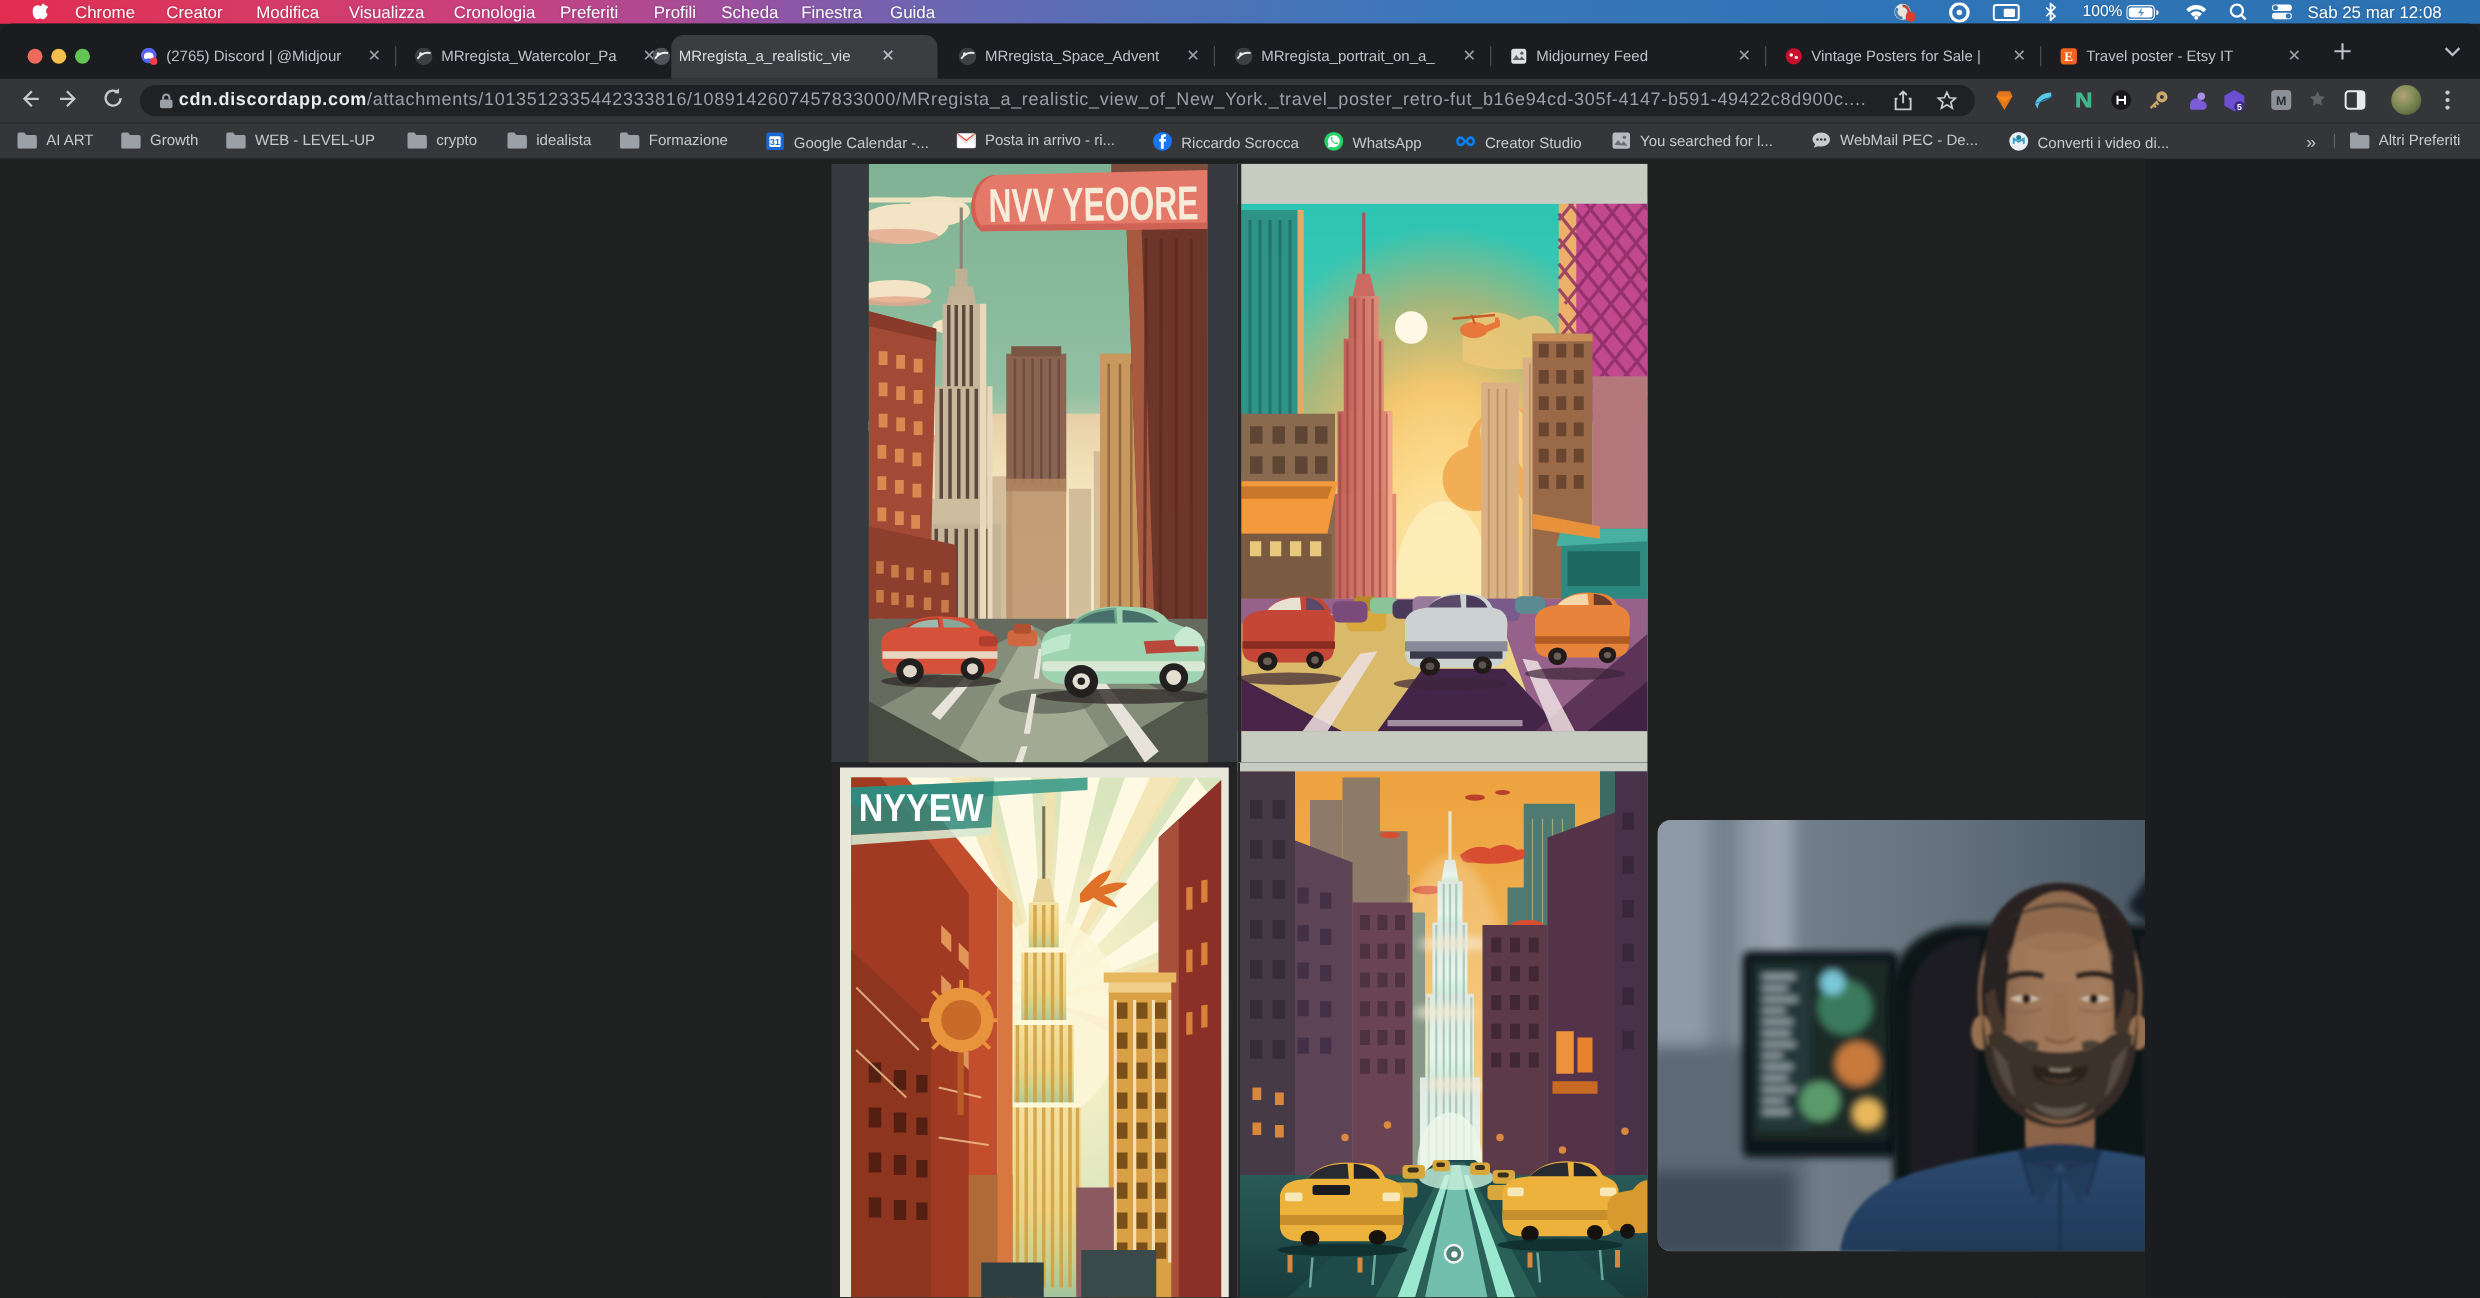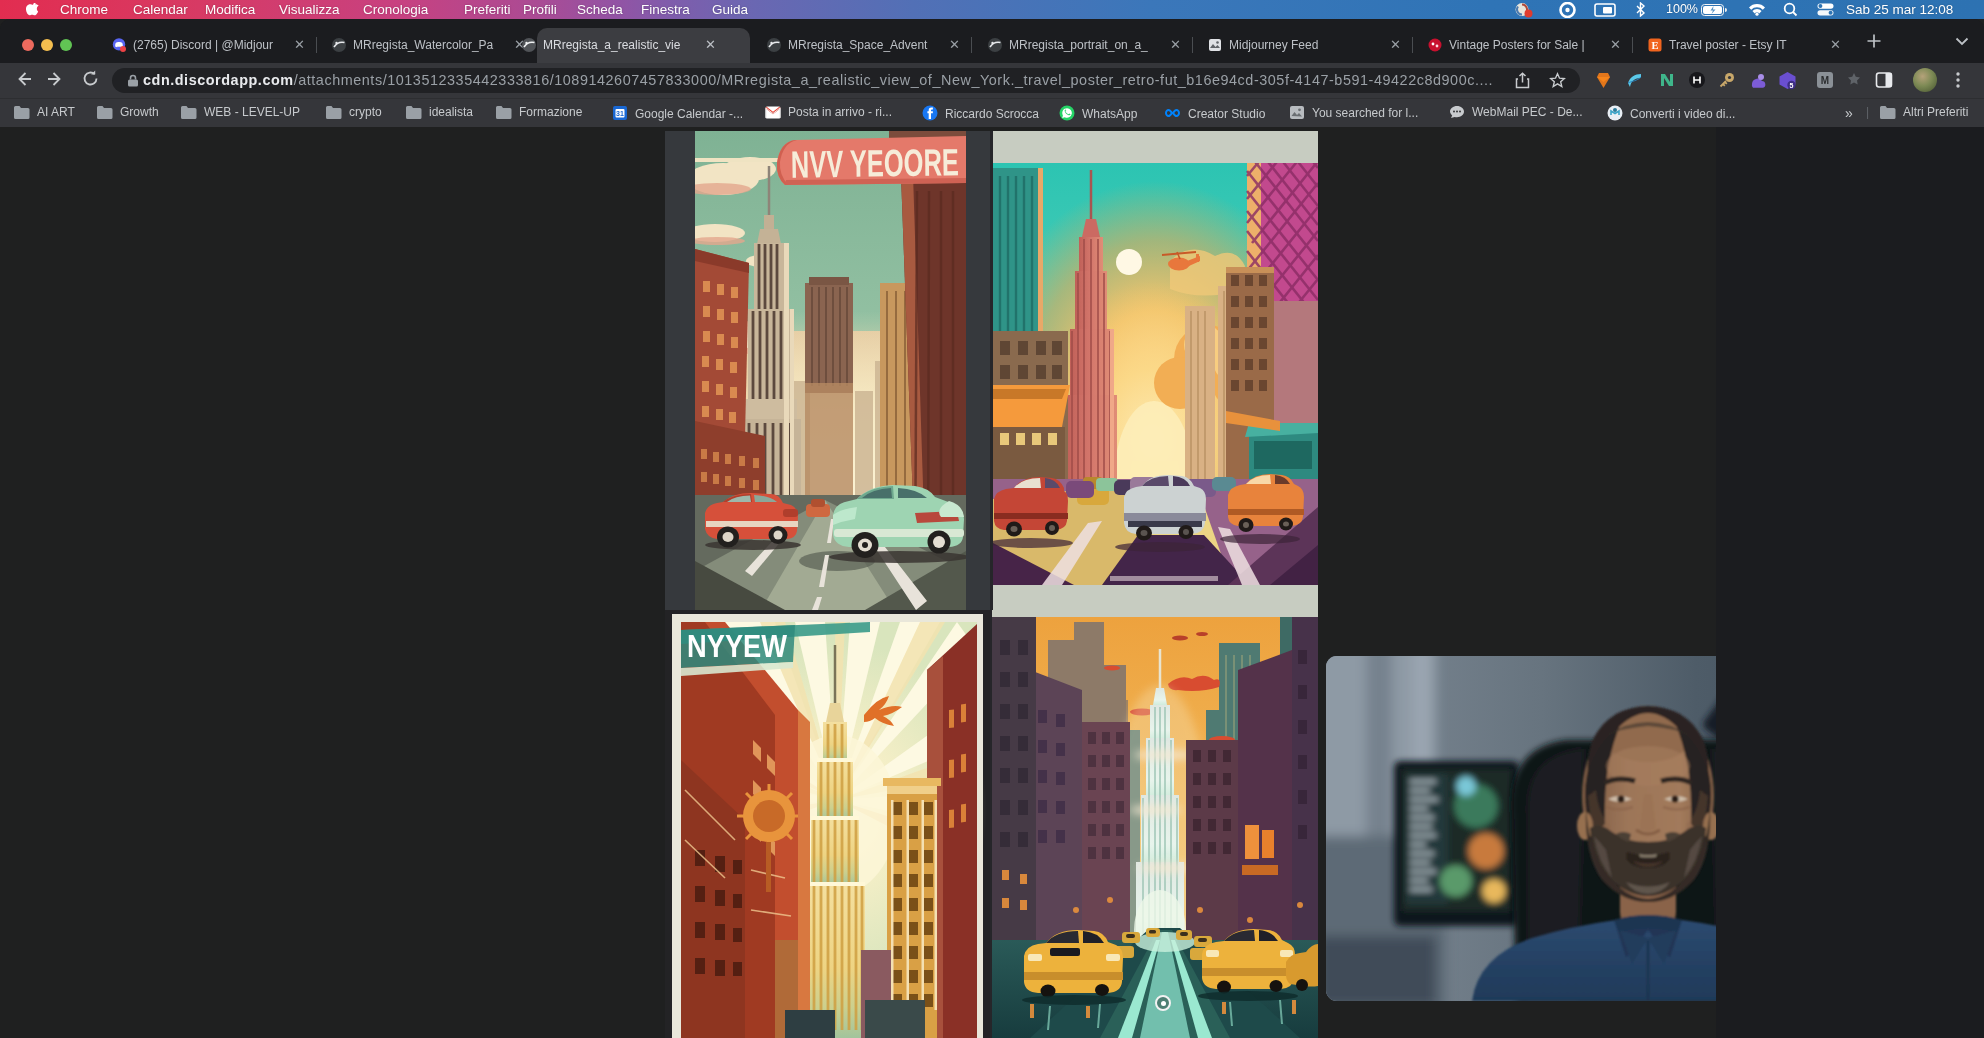--- a/index.html
+++ b/index.html
@@ -38,25 +38,25 @@
   #webcam { position:absolute; left:1326px; top:529px; width:616px; height:345px; border-radius:11px; overflow:hidden; background:#4c5a66; }
 </style>
 </head>
 <body>
 <div id="screen">
   <div id="menubar">
     <svg class="mitem" style="left:26px;top:2.5px" width="14" height="15" viewBox="0 0 17 18">
         <path fill="#fff" d="M11.8 0c.1 1.1-.35 2.2-1.05 3-.7.8-1.85 1.4-2.95 1.35-.15-1.05.4-2.2 1.05-2.9C9.55.6 10.8.05 11.8 0zM15.3 13.6c-.5 1.15-.75 1.65-1.4 2.65-.9 1.4-2.2 3.1-3.8 3.1-1.4 0-1.8-.9-3.7-.9-1.9 0-2.3.9-3.7.9-1.6 0-2.8-1.55-3.75-2.9C-3.1 12.4-3.35 7.9-1.4 5.5-.05 3.8 1.7 2.9 3.4 2.9c1.7 0 2.8.9 4.2.9 1.4 0 2.2-.9 4.2-.9 1.5 0 3.05.8 4.2 2.2-3.7 2-3.1 7.2-.7 8.5z" transform="translate(2.2,-1) scale(.82)"></path>
       </svg>
     <span class="mitem" style="left:60px;font-weight:normal">Chrome</span>
-    <span class="mitem" style="left:133px">Calendar</span>
+    <span class="mitem" style="left:133px">Creator</span>
     <span class="mitem" style="left:205px">Modifica</span>
     <span class="mitem" style="left:279px">Visualizza</span>
     <span class="mitem" style="left:363px">Cronologia</span>
-    <span class="mitem" style="left:464px">Preferiti</span>
+    <span class="mitem" style="left:448px">Preferiti</span>
     <span class="mitem" style="left:523px">Profili</span>
     <span class="mitem" style="left:577px">Scheda</span>
     <span class="mitem" style="left:641px">Finestra</span>
     <span class="mitem" style="left:712px">Guida</span>
     <svg class="mitem" style="left:1514px;top:2px" width="23" height="16" viewBox="0 0 23 16">
         <circle cx="8" cy="7.5" r="6.5" fill="#e8e4da"></circle>
         <path d="M8 2.5a5 5 0 0 1 4 8" stroke="#b04a3a" stroke-width="2" fill="none"></path>
         <path d="M8 12.5a5 5 0 0 1-4-8" stroke="#4a7ab0" stroke-width="2" fill="none"></path>
         <circle cx="14.5" cy="11.5" r="4" fill="#e03c2e"></circle>
       </svg>

